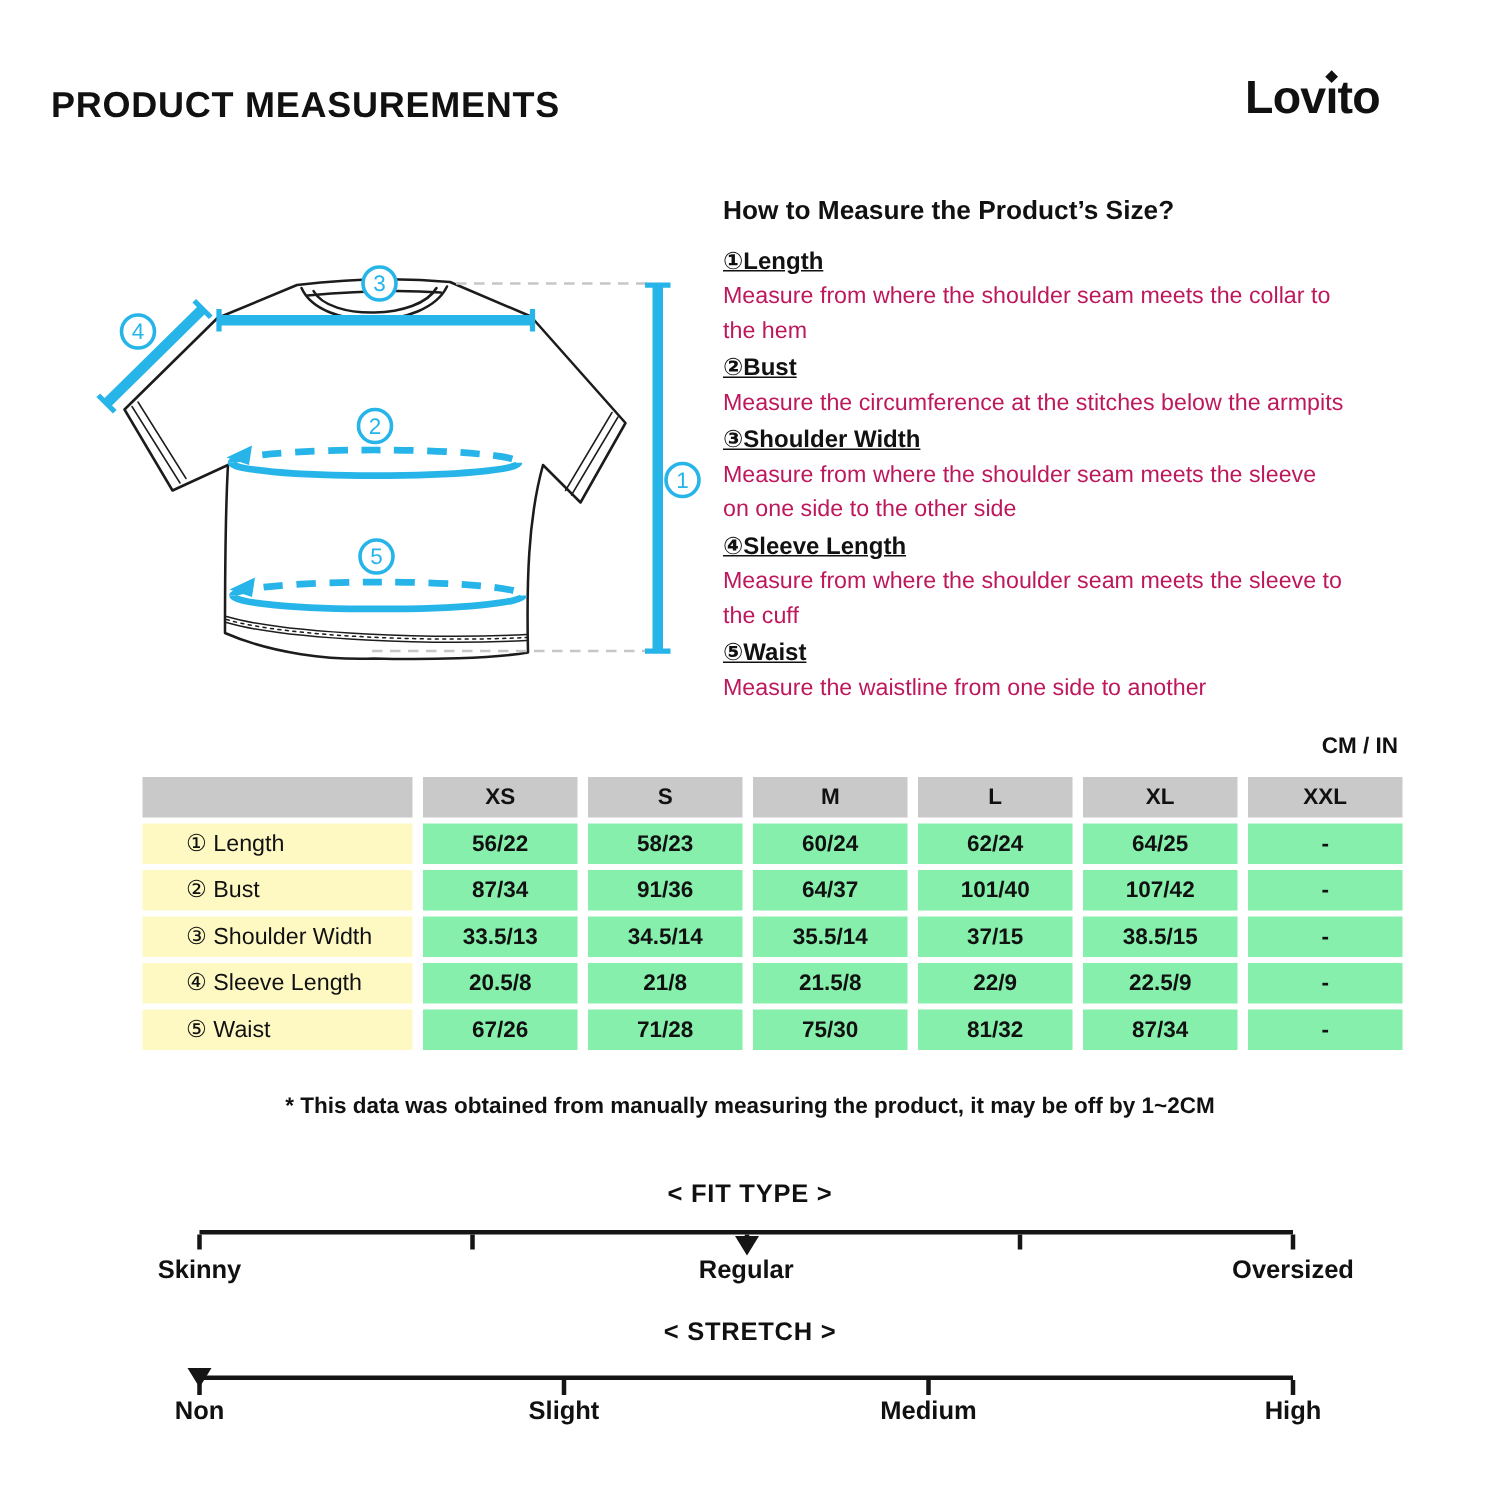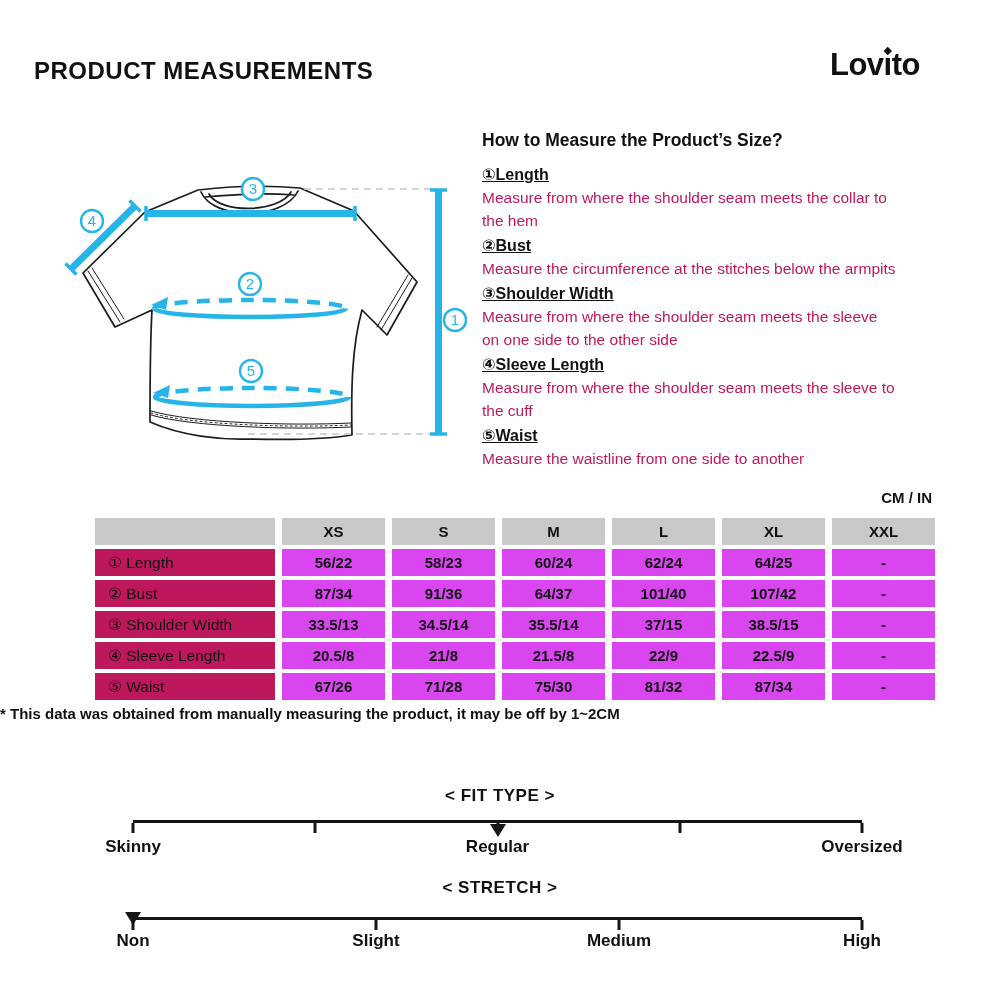--- a/index.html
+++ b/index.html
@@ -25,25 +25,25 @@
   .howto .desc div{font-size:15.5px;line-height:23px;color:#be185d;}
   .howto .desc div:empty{display:none;}
 
   
   .unit{position:absolute;top:489px;right:68px;font-size:15px;font-weight:700;}
   .size-table{position:absolute;left:88px;top:514px;width:854px;
               border-collapse:separate;border-spacing:7px 4px;table-layout:fixed;}
   .size-table th,.size-table td{height:27px;padding:0;vertical-align:middle;}
   .size-table th{background:#c9c9c9;font-size:15px;font-weight:700;text-align:center;}
   .size-table th.corner{background:#c9c9c9;}
-  .size-table td.rlabel{background:#be185d;text-align:left;padding-left:13px;
+  .size-table td.rlabel{background:#fef9c3;text-align:left;padding-left:29px;
                         font-size:15.5px;font-weight:400;}
-  .size-table td.val{background:#d946ef;text-align:center;font-size:15px;font-weight:700;}
-
-  .footnote{position:absolute;top:705px;left:0;width:100%;text-align:left;
+  .size-table td.val{background:#86efac;text-align:center;font-size:15px;font-weight:700;}
+
+  .footnote{position:absolute;top:729px;left:0;width:100%;text-align:center;
             font-size:15px;font-weight:700;}
 
   
   .scale{position:absolute;left:0;width:1000px;height:84px;}
   .scale--fit{top:786px;}
   .scale--stretch{top:878px;}
   .scale h3{margin:0;text-align:center;font-size:17px;font-weight:700;letter-spacing:.5px;}
   .track{position:absolute;left:133px;width:729px;height:12px;border-top:3px solid #151515;}
   .scale--fit .track{top:34px;}
   .scale--stretch .track{top:39px;}

